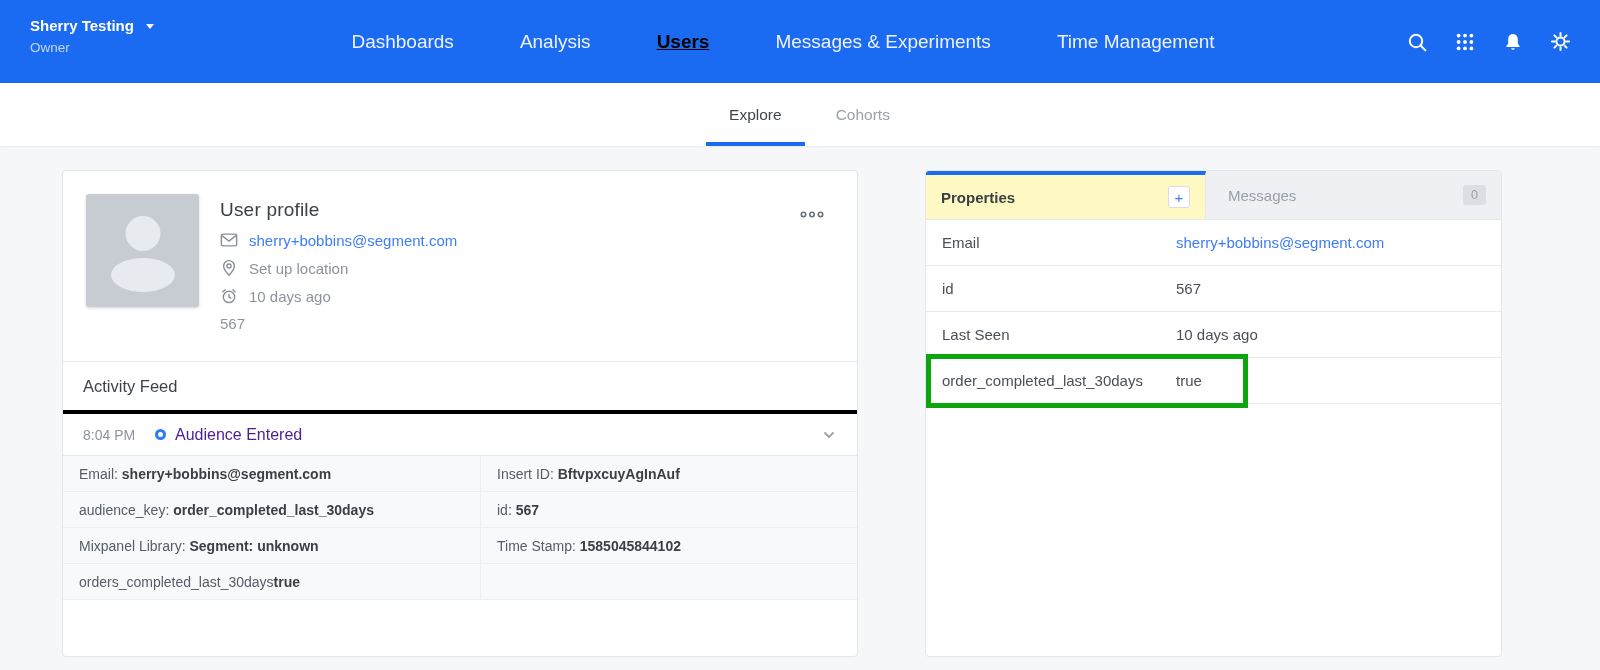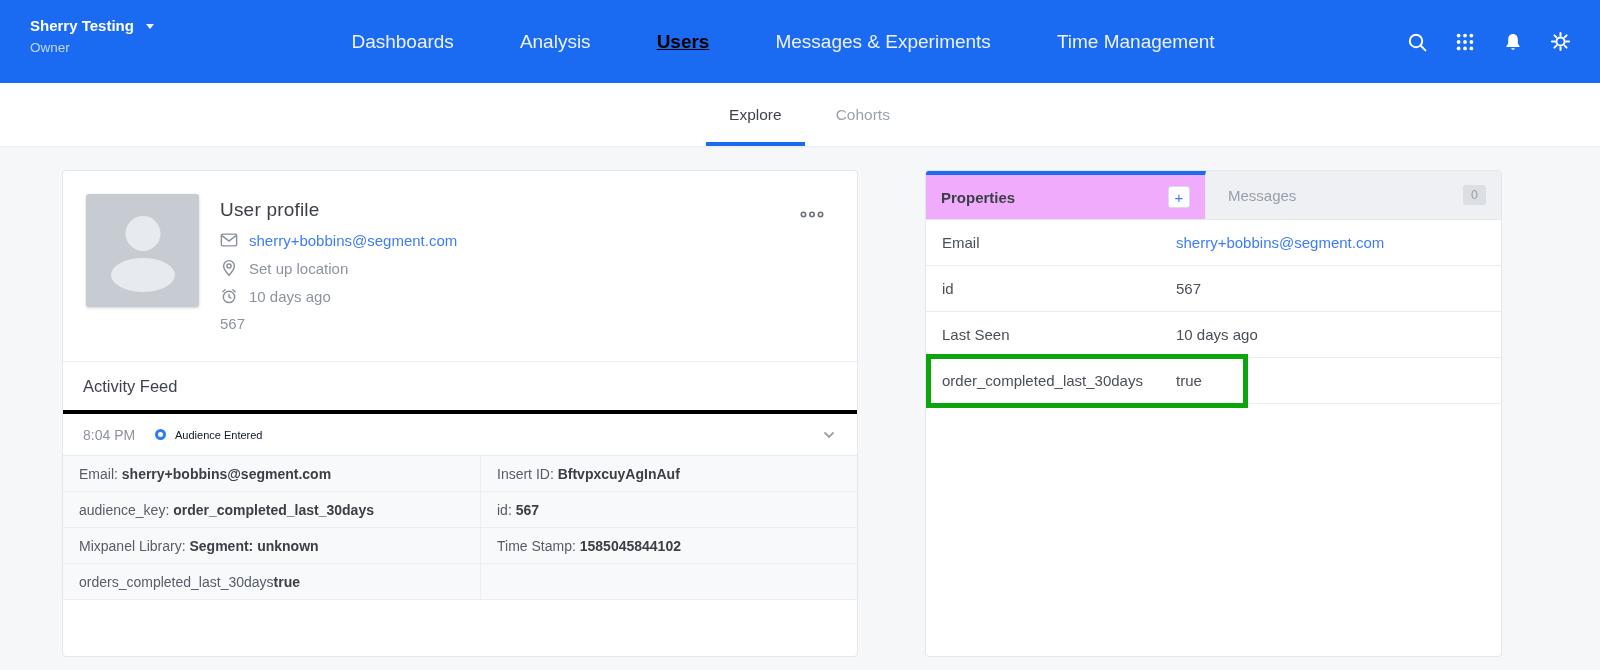--- a/index.html
+++ b/index.html
@@ -50,32 +50,32 @@
   .uid { margin-top:10px; font-size:15px; color:#8d939d; }
   .kebab { position:absolute; right:28px; top:32px; background:none; border:none; cursor:pointer; padding:4px; }
 
   
   .feed-header { height:52px; display:flex; align-items:center; padding:0 20px; border-bottom:4px solid #000000; }
   .feed-header h2 { font-size:16.5px; font-weight:400; color:#3e434a; }
   .date-row { height:41px; background:#f7f8fa; border-bottom:1px solid #e9ebee; display:flex; align-items:center; padding:0 20px; font-size:11px; font-weight:bold; letter-spacing:.5px; color:#8a9099; }
   .event-row { height:42px; display:flex; align-items:center; padding:0 20px; border-bottom:1px solid #e9ebee; background:#fff; cursor:pointer; }
   .event-time { width:72px; font-size:14px; color:#8d939d; flex:none; }
   .event-dot { width:11px; height:11px; border:3px solid #2e7cf5; border-radius:50%; margin-right:9px; flex:none; }
-  .event-name { font-size:11px; color:#0f172a; }
+  .event-name { font-size:16px; color:#4c1d95; }
   .event-chevron { margin-left:auto; display:flex; }
 
   .details-grid { display:grid; grid-template-columns:418px 1fr; }
   .dcell { height:36px; display:flex; align-items:center; padding:0 16px; background:#f8f9fb; border-bottom:1px solid #eceef2; font-size:14px; color:#565d67; white-space:pre; overflow:hidden; }
   .dcell.col1 { border-right:1px solid #eceef2; }
   .dcell b { color:#3b4046; font-weight:bold; }
 
   
   .rc-tabs { display:flex; height:49px; border-bottom:1px solid #e6e9ec; }
   .rc-tab { display:flex; align-items:center; font-size:15px; cursor:pointer; }
-  .tab-properties { width:280px; padding:4px 15px; background:#f0abfc; border-top:4px solid var(--nav-blue,#1b6af2); border-right:1px solid #e6e9ec; color:#3b4046; font-weight:600;gap:44px; }
+  .tab-properties { width:280px; padding:4px 15px; background:#fef9c3; border-top:4px solid var(--nav-blue,#1b6af2); border-right:1px solid #e6e9ec; color:#3b4046; font-weight:600;gap:44px; }
   .add-btn { margin-left:auto; width:22px; height:22px; border:1px solid #d8dde3; border-radius:3px; background:#fff; color:var(--link-blue,#3e7cf6); font-size:15px; line-height:1; display:flex; align-items:center; justify-content:center; cursor:pointer; font-weight:400; }
   .tab-messages { flex:1; padding:0 15px 0 22px; background:#eef0f3; color:#99a0aa; font-weight:400; }
   .msg-badge { margin-left:auto; background:#dbdfe4; color:#99a0aa; font-size:12.5px; padding:3px 8px; border-radius:3px; }
 
   .rc-row { height:46px; display:flex; align-items:center; padding-left:16px; border-bottom:1px solid #e9ebee; font-size:15px; color:#4a5058; position:relative; background:#fff; }
   .rc-key { width:234px; flex:none; }
   .rc-val.link { color:var(--link-blue,#3e7cf6); cursor:pointer; }
   .green-box { position:absolute; left:0; top:-4px; width:322px; height:54px; border:5px solid var(--highlight-green,#0da50d); pointer-events:none; z-index:3; }
 </style>
 </head>

